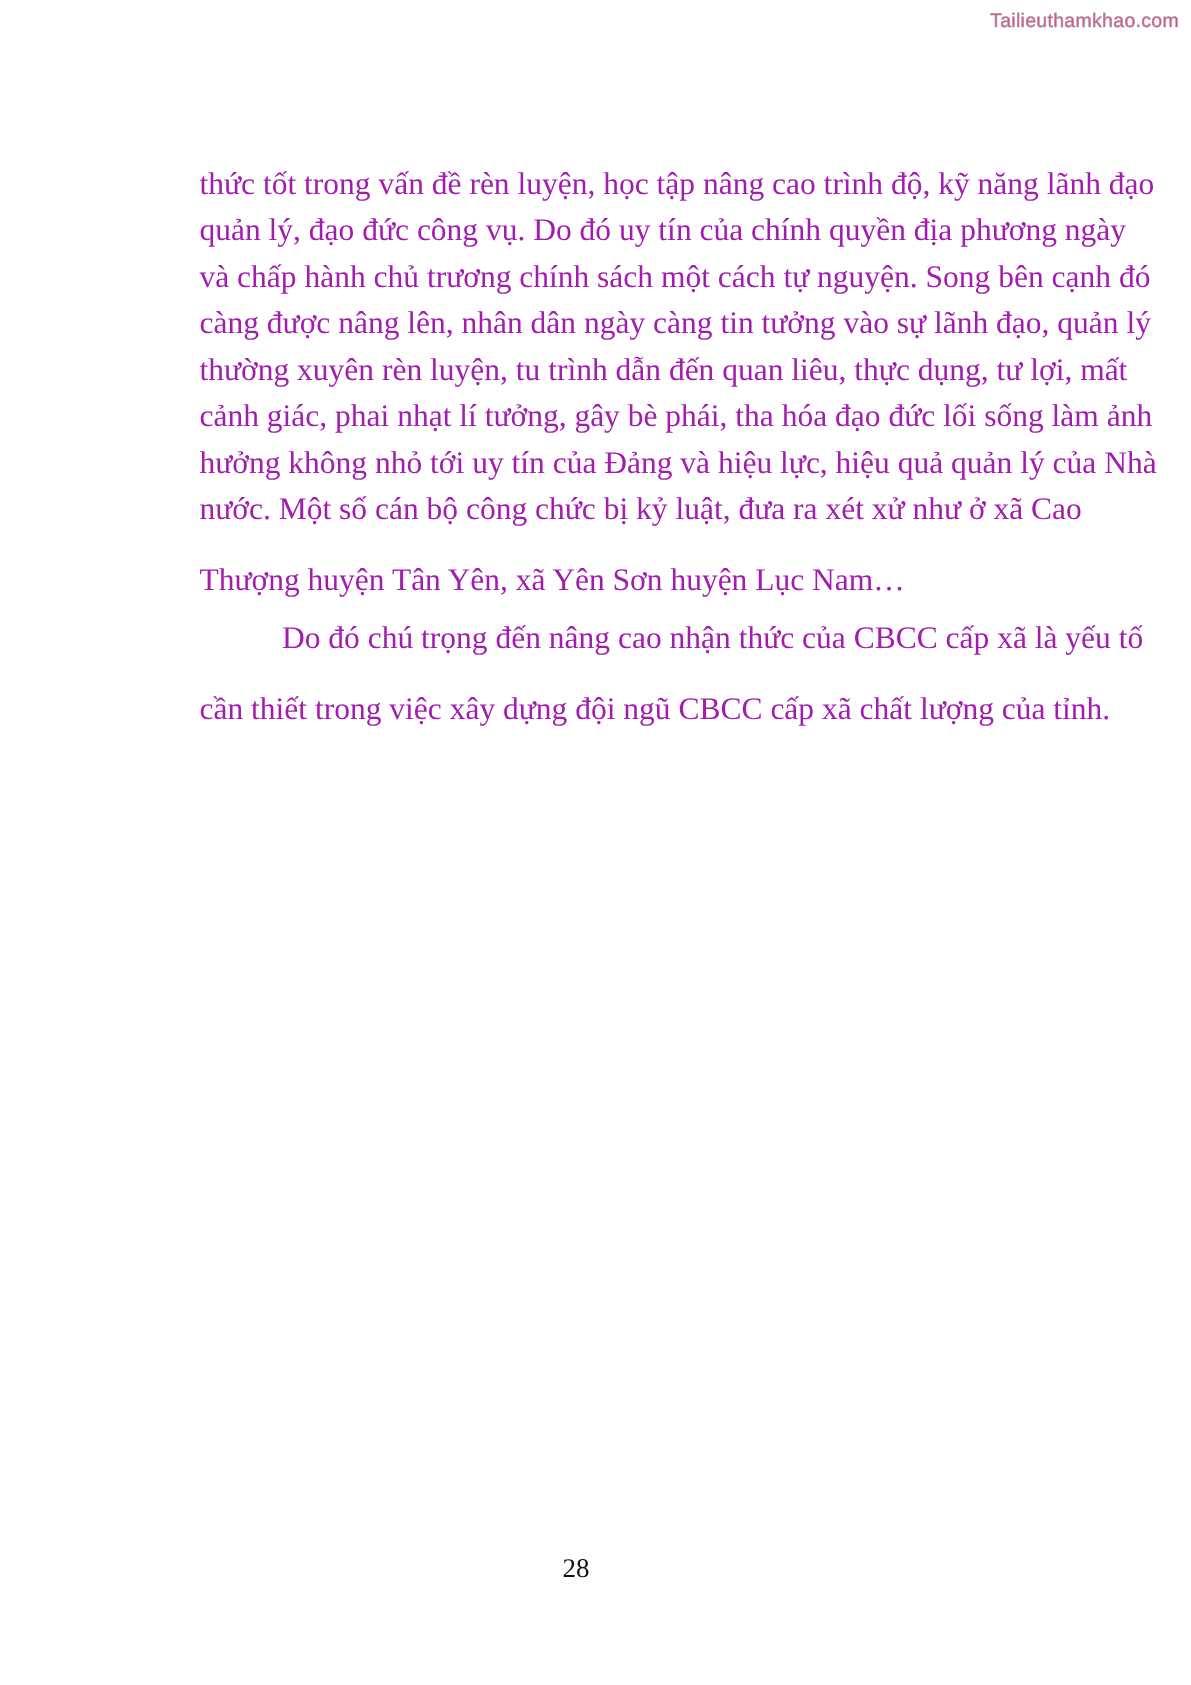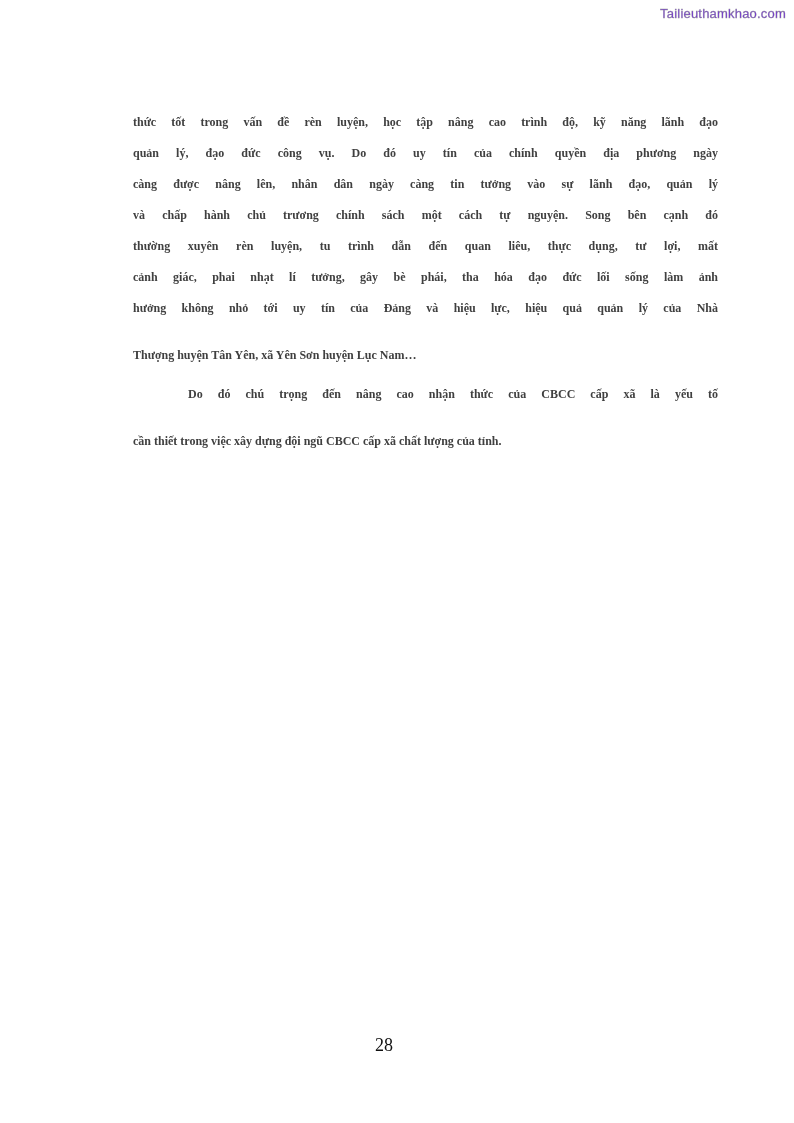--- a/index.html
+++ b/index.html
@@ -1,50 +1,51 @@
 <!DOCTYPE html>
 <html><head>
   <meta charset="utf-8">
   <style>
     html, body { margin: 0; padding: 0; background: #ffffff; }
     body { width: 794px; height: 1123px; position: relative; overflow: hidden; }
     .watermark {
       position: absolute; top: 6px; right: 8px;
       font-family: "Liberation Sans", sans-serif; font-size: 13px;
-      color: #6d28d9; -webkit-text-stroke: 0.4px #9a9a9a;
+      color: #ec4899; -webkit-text-stroke: 0.4px #9a9a9a;
       letter-spacing: 0.2px;
     }
     .content {
       position: absolute; left: 133px; top: 107px; width: 585px;
-      font-family: "Liberation Serif", serif; font-size: 12px;
-      color: #404040; line-height: 31px; font-weight: bold;
+      font-family: "Liberation Serif", serif; font-size: 21px;
+      color: #a21caf; line-height: 31px;
     }
     .line { display: block; white-space: nowrap; text-align: justify; text-align-last: justify; }
     .line.last { text-align-last: left; margin-top: 16px; }
     .para2 { margin-top: 8px; }
     .indent { padding-left: 55px; }
     .page-number {
       position: absolute; top: 1035px; left: 0; width: 768px; text-align: center;
       font-family: "Liberation Serif", serif; font-size: 18px; color: #111111;
     }
   </style>
 </head>
 <body>
 
 <div class="watermark">Tailieuthamkhao.com</div>
 
 <div class="content">
   <div class="para1">
     <span class="line">thức tốt trong vấn đề rèn luyện, học tập nâng cao trình độ, kỹ năng lãnh đạo</span>
     <span class="line">quản lý, đạo đức công vụ. Do đó uy tín của chính quyền địa phương ngày</span>
+    <span class="line">và chấp hành chủ trương chính sách một cách tự nguyện. Song bên cạnh đó</span>
     <span class="line">càng được nâng lên, nhân dân ngày càng tin tưởng vào sự lãnh đạo, quản lý</span>
-    <span class="line">và chấp hành chủ trương chính sách một cách tự nguyện. Song bên cạnh đó</span>
     <span class="line">thường xuyên rèn luyện, tu trình dẫn đến quan liêu, thực dụng, tư lợi, mất</span>
     <span class="line">cảnh giác, phai nhạt lí tưởng, gây bè phái, tha hóa đạo đức lối sống làm ảnh</span>
     <span class="line">hưởng không nhỏ tới uy tín của Đảng và hiệu lực, hiệu quả quản lý của Nhà</span>
+    <span class="line">nước. Một số cán bộ công chức bị kỷ luật, đưa ra xét xử như ở xã Cao</span>
     <span class="line last">Thượng huyện Tân Yên, xã Yên Sơn huyện Lục Nam…</span>
   </div>
   <div class="para2">
     <span class="line indent">Do đó chú trọng đến nâng cao nhận thức của CBCC cấp xã là yếu tố</span>
     <span class="line last">cần thiết trong việc xây dựng đội ngũ CBCC cấp xã chất lượng của tỉnh.</span>
   </div>
 </div>
 
 <div class="page-number">28</div>
 

